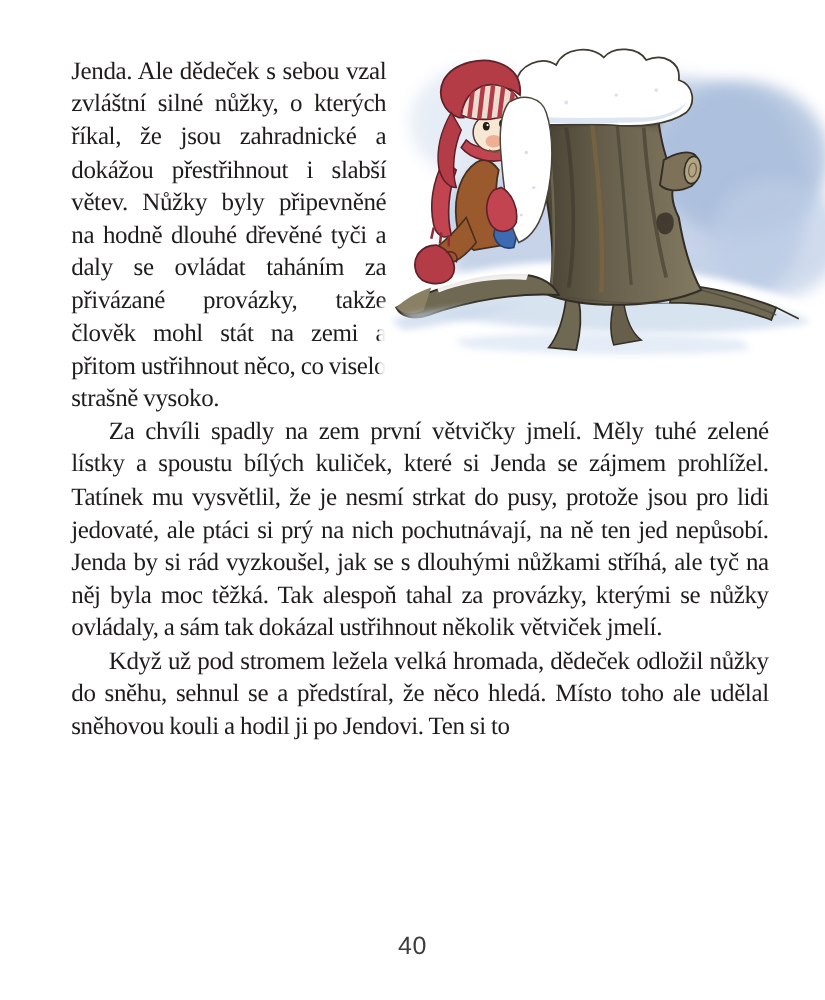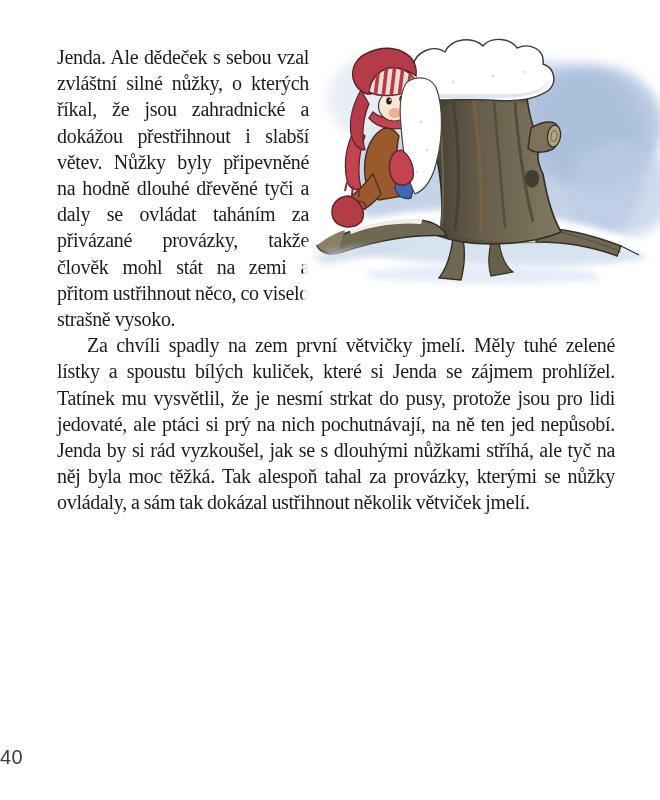--- a/index.html
+++ b/index.html
@@ -15,21 +15,21 @@
   .text-block p.first{text-indent:0;}
   .illustration-float{
     float:right;width:300px;height:262px;position:relative;
     margin-left:6px;
   }
   .illustration-svg{
     position:absolute;left:-12px;top:-12px;width:358px;height:282px;
     pointer-events:none;
   }
   .folio{
-    position:absolute;left:0;top:746px;width:660px;text-align:left;
+    position:absolute;left:0;top:746px;width:660px;text-align:center;
     font-family:"Liberation Sans","DejaVu Sans",sans-serif;
     font-size:20px;color:var(--folio-ink,#3d3d3d);letter-spacing:0.5px;
   }
 </style>
 </head>
 <body>
 
 <div class="page">
 
   <div class="text-block">
@@ -152,16 +152,17 @@
 
         <g>
           <path d="M150,206 C180,210 220,212 250,210" stroke="#4a443a" stroke-width="1" opacity="0.6" fill="none"></path>
           <path d="M258,200 C280,206 300,212 318,220" stroke="#4a443a" stroke-width="1.2" opacity="0.7" fill="none"></path>
         </g>
       </svg>
     </div>
 
     <p class="first">Jenda. Ale dědeček s sebou vzal zvláštní silné nůžky, o kterých říkal, že jsou zahradnické a dokážou přestřihnout i slabší větev. Nůžky byly připevněné na hodně dlouhé dřevěné tyči a daly se ovládat taháním za přivázané provázky, takže člověk mohl stát na zemi a přitom ustřihnout něco, co viselo strašně vysoko.</p>
     <p>Za chvíli spadly na zem první větvičky jmelí. Měly tuhé zelené lístky a spoustu bílých kuliček, které si Jenda se zájmem prohlížel. Tatínek mu vysvětlil, že je nesmí strkat do pusy, protože jsou pro lidi jedovaté, ale ptáci si prý na nich pochutnávají, na ně ten jed nepůsobí. Jenda by si rád vyzkoušel, jak se s dlouhými nůžkami stříhá, ale tyč na něj byla moc těžká. Tak alespoň tahal za provázky, kterými se nůžky ovládaly, a sám tak dokázal ustřihnout několik větviček jmelí.</p>
+    <p>Když už pod stromem ležela velká hromada, dědeček odložil nůžky do sněhu, sehnul se a předstíral, že něco hledá. Místo toho ale udělal sněhovou kouli a hodil ji po Jendovi. Ten si to</p>
   </div>
 
   <div class="folio">40</div>
 </div>
 
 </body></html>

